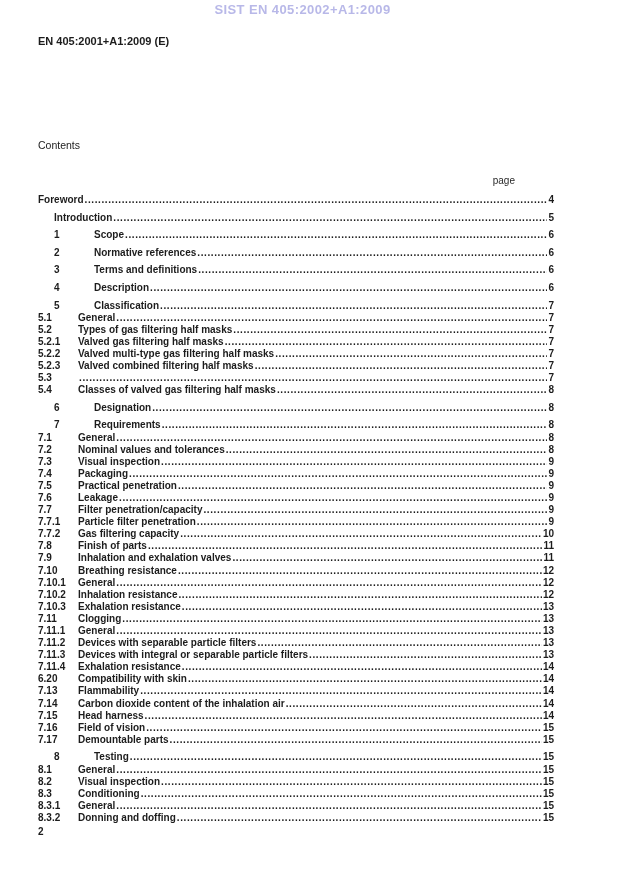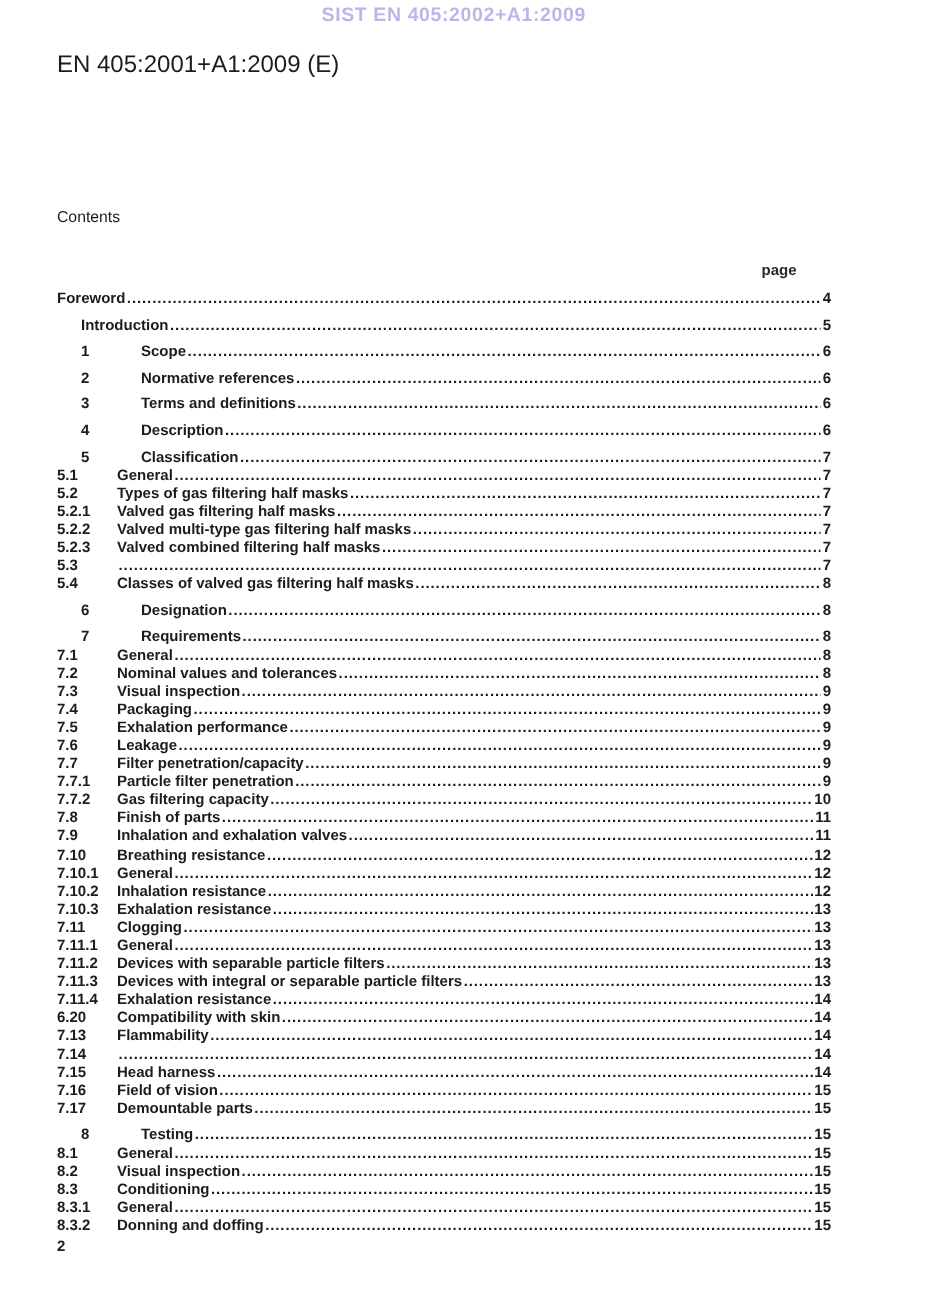--- a/index.html
+++ b/index.html
@@ -24,36 +24,36 @@
     text-align: center;
     font-size: 13px;
     font-weight: bold;
     letter-spacing: 0.4px;
     color: #b8b8e8;
   }
   .en-header {
     position: absolute;
     top: 35px;
     left: 38px;
-    font-size: 16px;
-    font-weight: normal;
+    font-size: 11px;
+    font-weight: bold;
   }
   .contents-title {
     position: absolute;
     top: 139px;
     left: 38px;
     font-size: 10.5px;
     font-weight: normal;
   }
   .page-label {
     position: absolute;
     top: 175px;
-    right: 74px;
+    right: 90px;
     font-size: 10px;
-    font-weight: bold;
+    font-weight: normal;
     color: #2a2a2a;
   }
   .toc {
     position: absolute;
     top: 194px;
     left: 38px;
     right: 51px;
   }
   .toc-row {
     display: flex;
@@ -214,21 +214,21 @@
         <span class="toc-page">9</span>
       </div>
       <div class="toc-row">
         <span class="toc-num">7.4</span>
         <span class="toc-title">Packaging</span>
         <span class="toc-dots">............................................................................................................................................................................................................................................................................................................</span>
         <span class="toc-page">9</span>
       </div>
       <div class="toc-row">
         <span class="toc-num">7.5</span>
-        <span class="toc-title">Exhalation performance</span>
+        <span class="toc-title">Practical penetration</span>
         <span class="toc-dots">............................................................................................................................................................................................................................................................................................................</span>
         <span class="toc-page">9</span>
       </div>
       <div class="toc-row">
         <span class="toc-num">7.6</span>
         <span class="toc-title">Leakage</span>
         <span class="toc-dots">............................................................................................................................................................................................................................................................................................................</span>
         <span class="toc-page">9</span>
       </div>
       <div class="toc-row">
@@ -322,20 +322,21 @@
         <span class="toc-page">14</span>
       </div>
       <div class="toc-row">
         <span class="toc-num">7.13</span>
         <span class="toc-title">Flammability</span>
         <span class="toc-dots">............................................................................................................................................................................................................................................................................................................</span>
         <span class="toc-page">14</span>
       </div>
       <div class="toc-row">
         <span class="toc-num">7.14</span>
+        <span class="toc-title">Carbon dioxide content of the inhalation air</span>
         <span class="toc-dots">............................................................................................................................................................................................................................................................................................................</span>
         <span class="toc-page">14</span>
       </div>
       <div class="toc-row">
         <span class="toc-num">7.15</span>
         <span class="toc-title">Head harness</span>
         <span class="toc-dots">............................................................................................................................................................................................................................................................................................................</span>
         <span class="toc-page">14</span>
       </div>
       <div class="toc-row">

